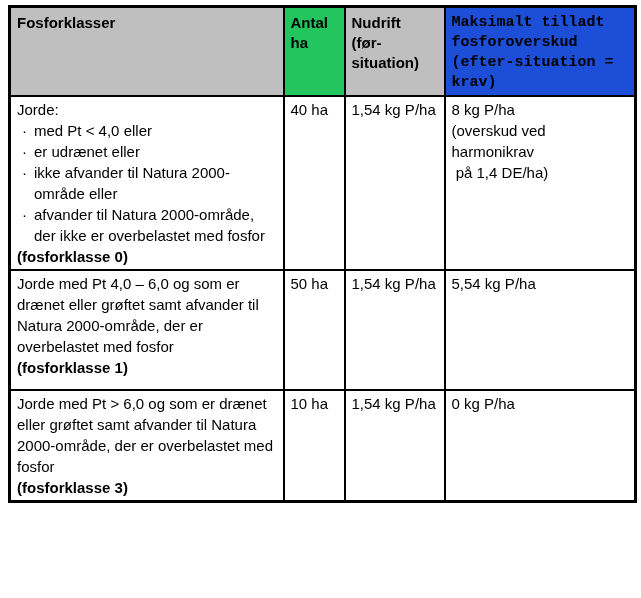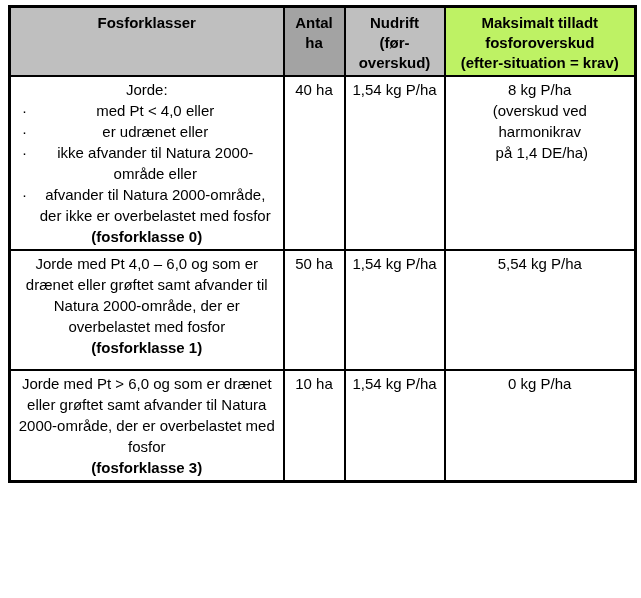--- a/index.html
+++ b/index.html
@@ -22,21 +22,21 @@
     width: 626px;
     border: 3px solid #000000;
   }
   .phos-table th,
   .phos-table td {
     border: 2px solid #000000;
     vertical-align: top;
     padding: 2px 6px;
     font-size: 15px;
     line-height: 21px;
-    text-align: center;
+    text-align: left;
     box-sizing: border-box;
     overflow: hidden;
   }
   .phos-table thead th {
     background: #bfbfbf;
     font-weight: bold;
     white-space: pre-line;
     line-height: 20px;
     padding-top: 5px;
     height: 63px;
@@ -73,25 +73,25 @@
   <table class="phos-table">
     <colgroup>
       <col style="width:274px">
       <col style="width:61px">
       <col style="width:100px">
       <col style="width:191px">
     </colgroup>
     <thead>
       <tr class="row-header">
         <th class="hdr" style="background: rgb(191, 191, 191);">Fosforklasser</th>
-        <th class="hdr" style="background: #a3a3a3;">Antal ha</th>
+        <th class="hdr" style="background: #22c55e;">Antal ha</th>
         <th class="hdr" style="background: rgb(191, 191, 191);">Nudrift
 (før-
-overskud)</th>
-        <th class="hdr" style="background: #bef264;">Maksimalt tilladt
+situation)</th>
+        <th class="hdr" style="background: #1d4ed8; font-family: Liberation Mono, monospace;">Maksimalt tilladt
 fosforoverskud
 (efter-situation = krav)</th>
       </tr>
     </thead>
     <tbody>
       <tr class="row-1">
         <td>
           <div>Jorde:</div>
           <div class="bullet">
             <span class="dot">·</span>

